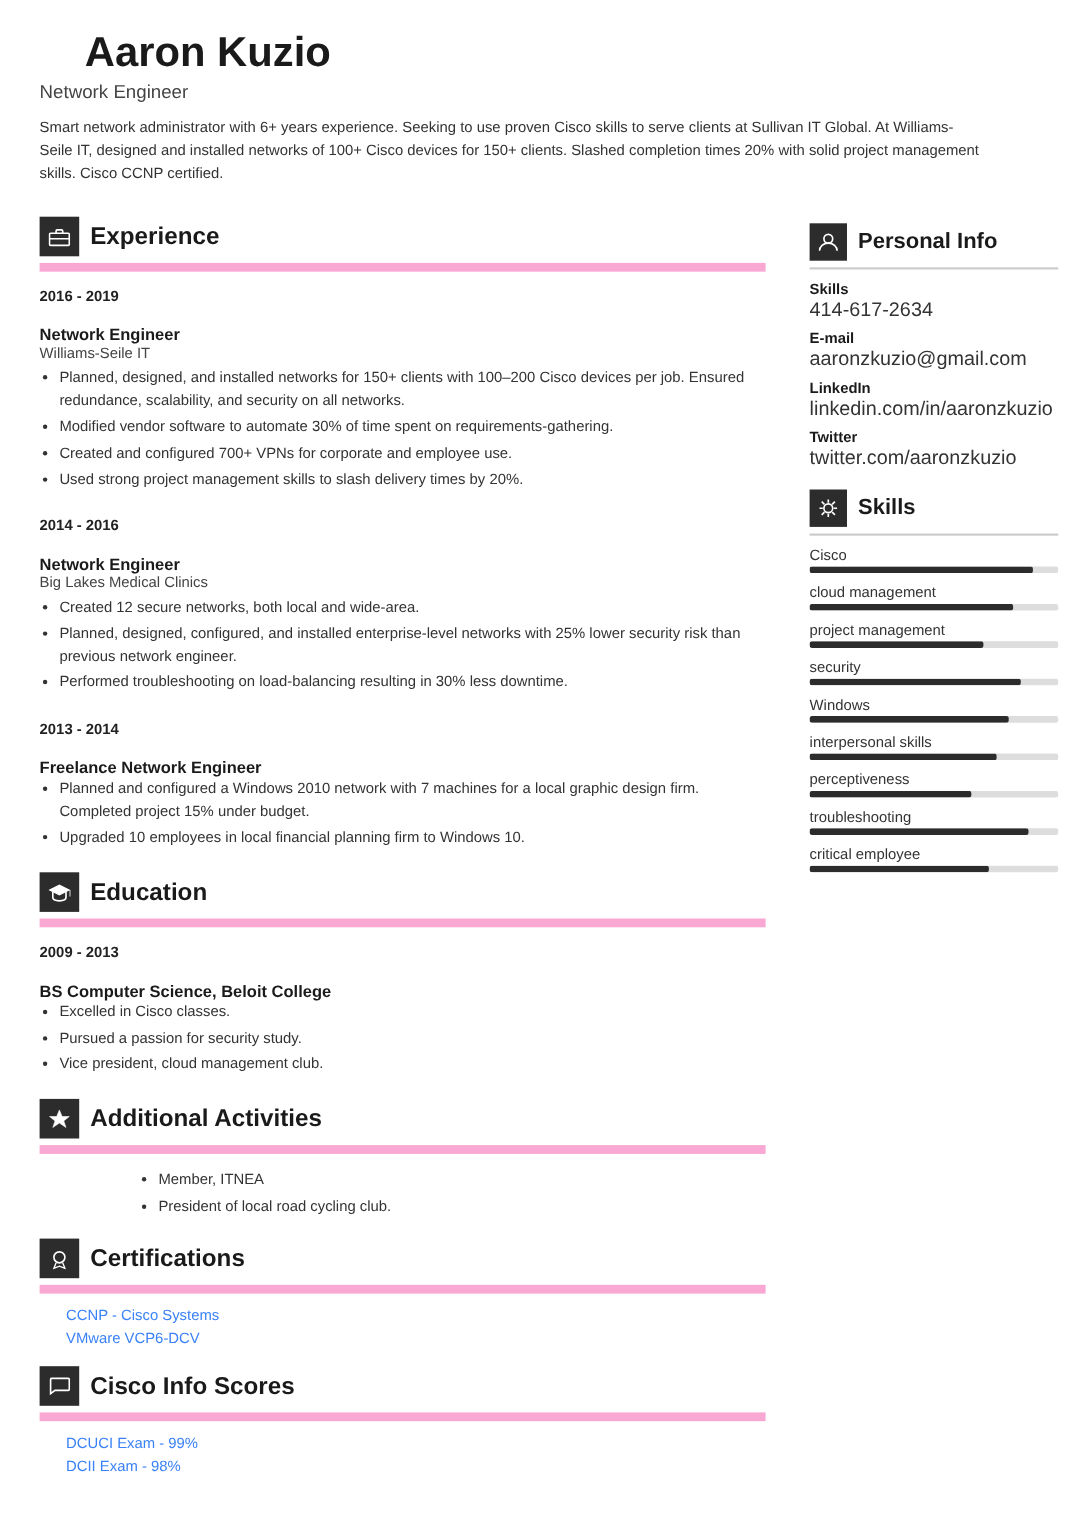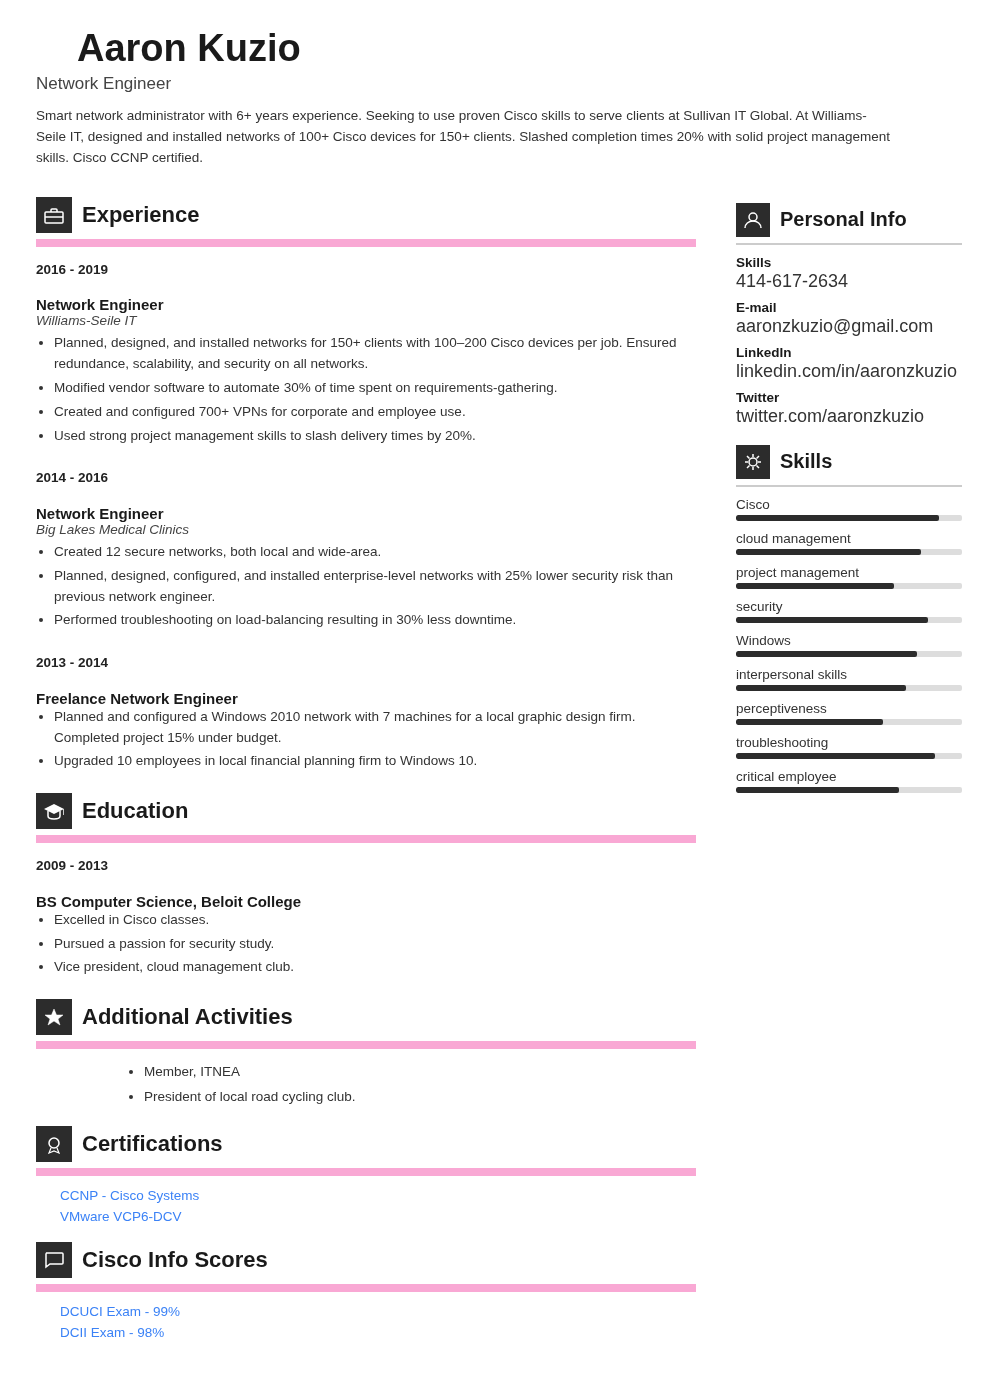--- a/index.html
+++ b/index.html
@@ -97,21 +97,20 @@
     .entry-content {
       flex: 1;
       min-width: 0;
     }
     .entry-job-title {
       font-weight: 800;
       font-size: 15px;
       color: #1a1a1a;
     }
     .entry-company {
-      font-style: italic;
       font-size: 13.5px;
       color: #444;
       margin-bottom: 5px;
     }
     .entry-bullets {
       list-style: disc;
       padding-left: 18px;
       font-size: 13.5px;
       color: #333;
       line-height: 1.55;

